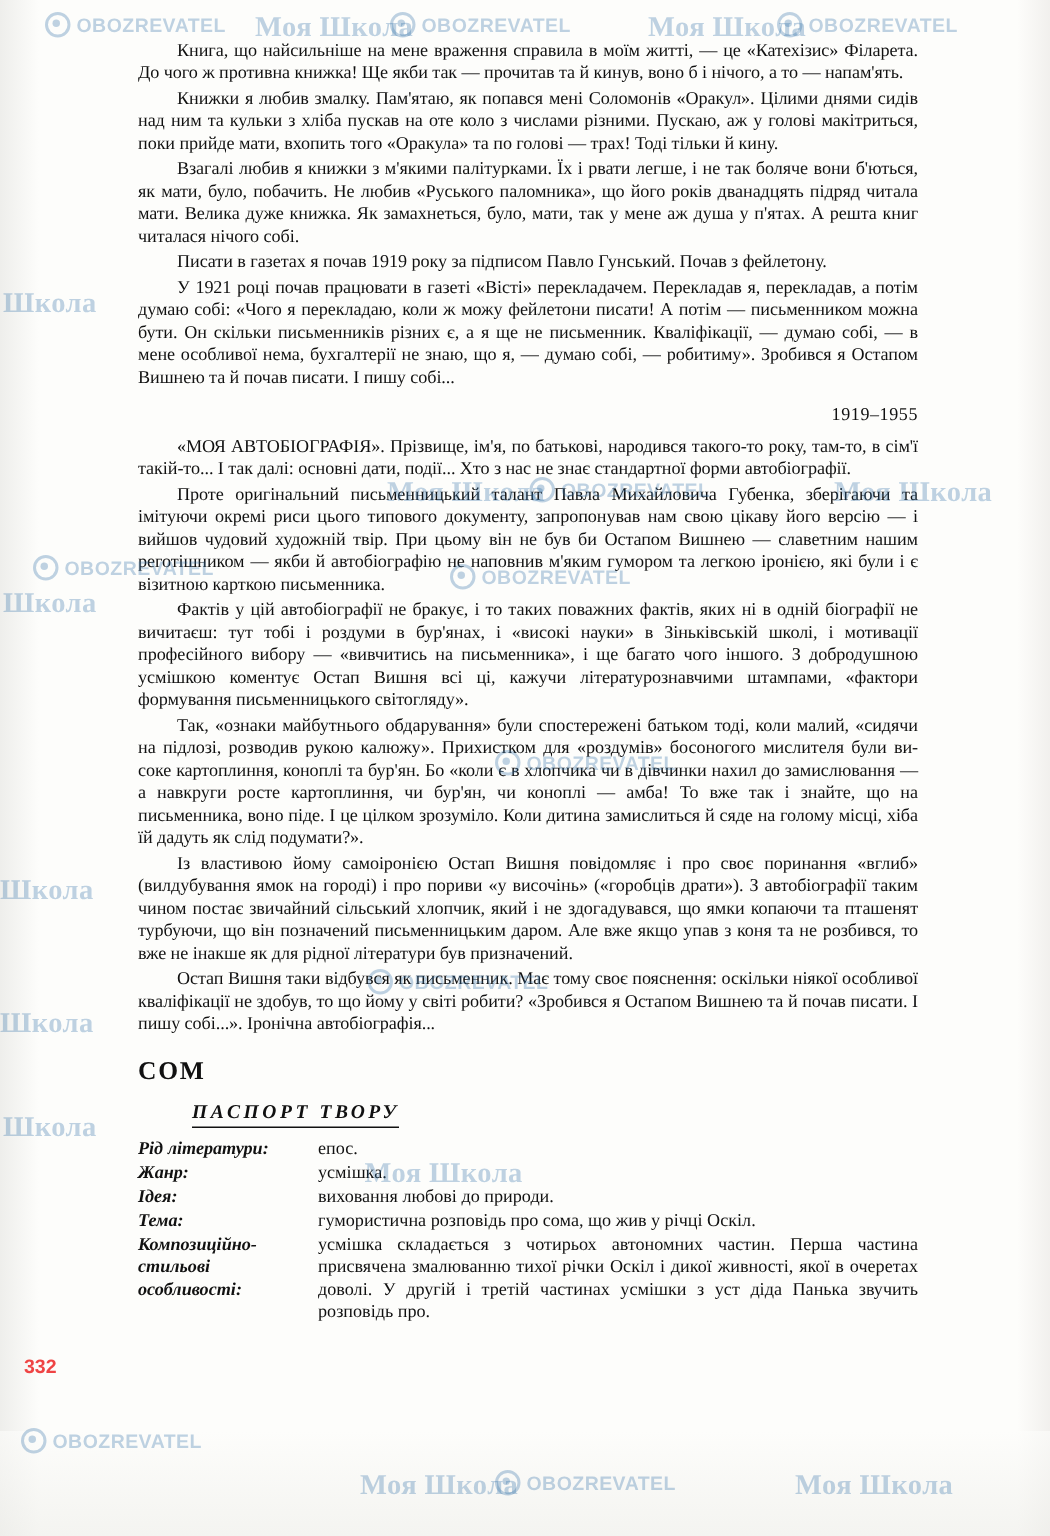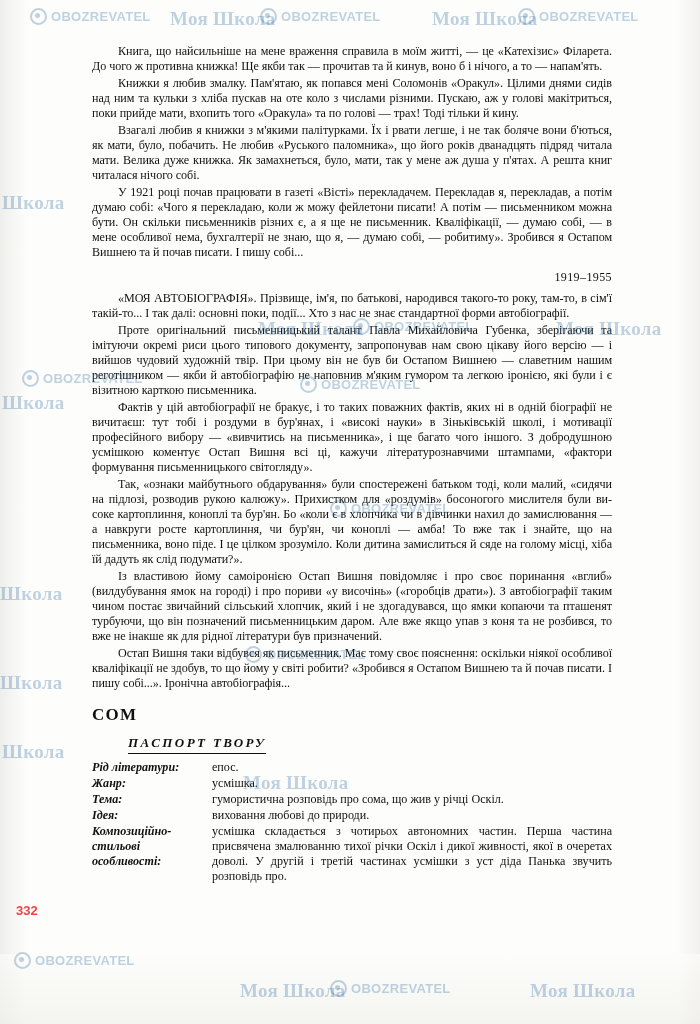--- a/index.html
+++ b/index.html
@@ -84,21 +84,21 @@
   .wm.script {
     font-family: "Liberation Serif", serif;
     font-size: 19px;
     font-weight: bold;
   }
 
   
   .content {
     position: absolute;
     left: 92px;
-    top: 44px;
+    top: 26px;
     width: 520px;
     z-index: 2;
   }
   p.para {
     margin: 0 0 2px 0;
     text-align: justify;
     text-indent: 26px;
     font-size: 12.1px;
     line-height: 15.0px;
     letter-spacing: -0.05px;
@@ -255,25 +255,26 @@
     <div class="wm script" style="left:530px; top:980px;">
       <span>Моя Школа</span>
     </div>
   </div>
 
   <div class="content">
 
     <p class="para">Книга, що найсильніше на мене враження справила в моїм житті, — це «Катехізис» Філарета. До чого ж противна книжка! Ще якби так — прочитав та й кинув, воно б і нічого, а то — напам'ять.</p>
     <p class="para">Книжки я любив змалку. Пам'ятаю, як попався мені Соломонів «Оракул». Цілими днями сидів над ним та кульки з хліба пускав на оте коло з числами різними. Пускаю, аж у голові макітриться, поки прийде мати, вхопить того «Оракула» та по голові — трах! Тоді тільки й кину.</p>
     <p class="para">Взагалі любив я книжки з м'якими палітурками. Їх і рвати легше, і не так боляче вони б'ються, як мати, було, побачить. Не любив «Руського паломника», що його років дванадцять підряд читала мати. Велика дуже книжка. Як замахнеться, було, мати, так у мене аж душа у п'ятах. А решта книг читалася нічого собі.</p>
+    <p class="para">Писати в газетах я почав 1919 року за підписом Павло Гунський. Почав з фейлетону.</p>
     <p class="para">У 1921 році почав працювати в газеті «Вісті» перекладачем. Перекладав я, перекладав, а потім думаю собі: «Чого я перекладаю, коли ж можу фейлетони писати! А потім — письменником можна бути. Он скільки письменників різних є, а я ще не письменник. Кваліфікації, — думаю собі, — в мене особливої нема, бухгалтерії не знаю, що я, — думаю собі, — робитиму». Зробився я Остапом Вишнею та й почав писати. І пишу собі...</p>
 
     <div class="dates">1919–1955</div>
 
-    <p class="para">«МОЯ АВТОБІОГРАФІЯ». Прізвище, ім'я, по батькові, народився такого-то року, там-то, в сім'ї такій-то... І так далі: основні поки, події... Хто з нас не знає стандартної форми автобіографії.</p>
+    <p class="para">«МОЯ АВТОБІОГРАФІЯ». Прізвище, ім'я, по батькові, народився такого-то року, там-то, в сім'ї такій-то... І так далі: основні дати, події... Хто з нас не знає стандартної форми автобіографії.</p>
     <p class="para">Проте оригінальний письменницький талант Павла Михайловича Губенка, зберігаючи та імітуючи окремі риси цього типового документу, запропонував нам свою цікаву його версію — і вийшов чудовий художній твір. При цьому він не був би Остапом Вишнею — славетним нашим реготішником — якби й автобіографію не наповнив м'яким гумором та легкою іронією, які були і є візитною карткою письменника.</p>
     <p class="para">Фактів у цій автобіографії не бракує, і то таких поважних фактів, яких ні в одній біографії не вичитаєш: тут тобі і роздуми в бур'янах, і «високі науки» в Зіньківській школі, і мотивації професійного вибору — «вивчитись на письменника», і ще багато чого іншого. З добродушною усмішкою коментує Остап Вишня всі ці, кажучи літературознавчими штампами, «фактори формування письменницького світогляду».</p>
     <p class="para">Так, «ознаки майбутнього обдарування» були спостережені батьком тоді, коли малий, «сидячи на підлозі, розводив рукою калюжу». Прихистком для «роздумів» босоногого мислителя були ви-соке картоплиння, коноплі та бур'ян. Бо «коли є в хлопчика чи в дівчинки нахил до замислювання — а навкруги росте картоплиння, чи бур'ян, чи коноплі — амба! То вже так і знайте, що на письменника, воно піде. І це цілком зрозуміло. Коли дитина замислиться й сяде на голому місці, хіба їй дадуть як слід подумати?».</p>
     <p class="para">Із властивою йому самоіронією Остап Вишня повідомляє і про своє поринання «вглиб» (вилдубування ямок на городі) і про пориви «у височінь» («горобців драти»). З автобіографії таким чином постає звичайний сільський хлопчик, який і не здогадувався, що ямки копаючи та пташенят турбуючи, що він позначений письменницьким даром. Але вже якщо упав з коня та не розбився, то вже не інакше як для рідної літератури був призначений.</p>
     <p class="para">Остап Вишня таки відбувся як письменник. Має тому своє пояснення: оскільки ніякої особливої кваліфікації не здобув, то що йому у світі робити? «Зробився я Остапом Вишнею та й почав писати. І пишу собі...». Іронічна автобіографія...</p>
 
     <div class="com-title">СОМ</div>
 
     <div class="passport">
       <div class="passport-heading">ПАСПОРТ ТВОРУ</div>
@@ -281,28 +282,28 @@
         <tbody>
           <tr>
             <td class="pt-label">Рід літератури:</td>
             <td class="pt-value">епос.</td>
           </tr>
           <tr>
             <td class="pt-label">Жанр:</td>
             <td class="pt-value">усмішка.</td>
           </tr>
           <tr>
+            <td class="pt-label">Ідея:</td>
+            <td class="pt-value">виховання любові до природи.</td>
+          </tr>
+          <tr>
             <td class="pt-label">Тема:</td>
             <td class="pt-value">гумористична розповідь про сома, що жив у річці Оскіл.</td>
           </tr>
           <tr>
-            <td class="pt-label">Ідея:</td>
-            <td class="pt-value">виховання любові до природи.</td>
-          </tr>
-          <tr>
             <td class="pt-label">Композиційно-стильові особливості:</td>
             <td class="pt-value">усмішка складається з чотирьох автономних частин. Перша частина присвячена змалюванню тихої річки Оскіл і дикої живності, якої в очеретах доволі. У другій і третій частинах усмішки з уст діда Панька звучить розповідь про.</td>
           </tr>
         </tbody>
       </table>
     </div>
 
   </div>
 
   <div class="page-number">332</div>

